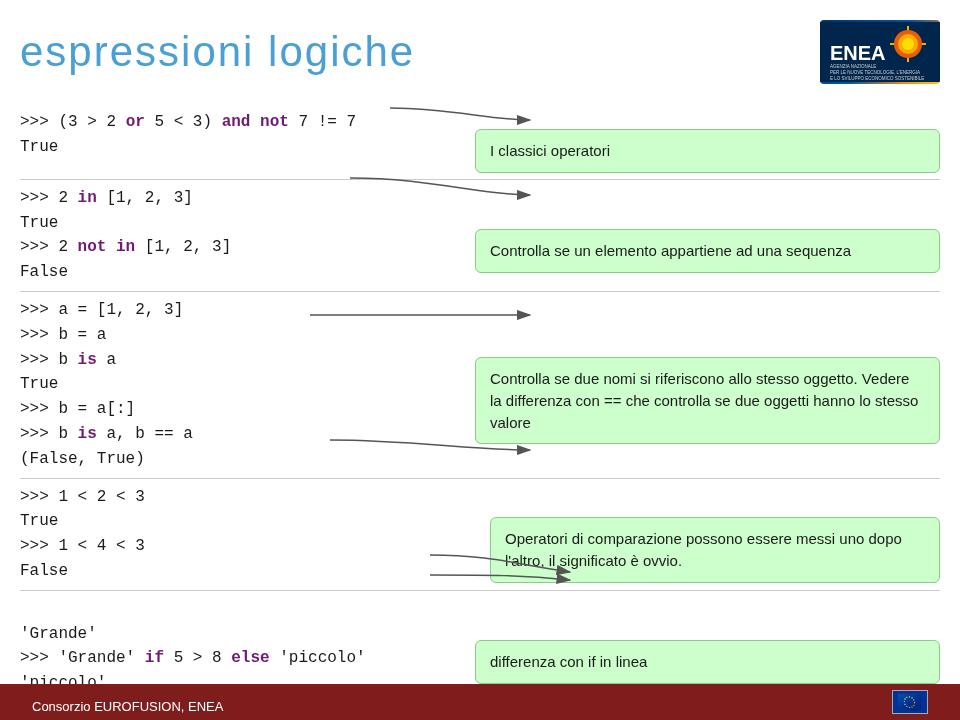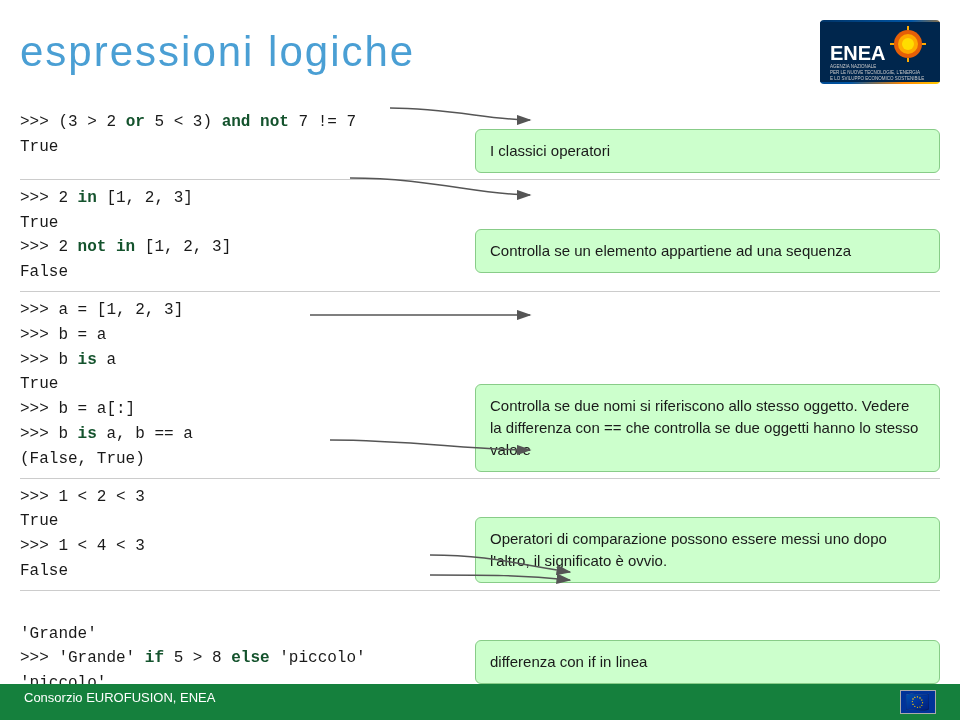--- a/index.html
+++ b/index.html
@@ -56,21 +56,21 @@
 
     
     .code {
       font-family: 'Courier New', Courier, monospace;
       font-size: 16px;
       line-height: 1.55;
       color: #1a1a1a;
     }
 
     .code .kw {
-      color: #14532d;
+      color: #701a75;
       font-weight: bold;
       font-family: Liberation Mono, monospace;
     }
 
     
     .annotation-box {
       background: #ccffcc;
       border: 1.5px solid #88cc88;
       border-radius: 6px;
       padding: 10px 14px;
@@ -78,26 +78,26 @@
       color: #1a1a1a;
       line-height: 1.45;
     }
 
     
     .footer {
       position: absolute;
       bottom: 0;
       left: 0;
       right: 0;
-      background: #15803d;
+      background: #7f1d1d;
       color: #fff;
       font-size: 13px;
-      padding: 6px 24px;
-      display: flex;
-      align-items: flex-start;
+      padding: 6px 32px;
+      display: flex;
+      align-items: flex-end;
       justify-content: space-between;
     }
 
     .footer-eu-flag {
       width: 36px;
       height: 24px;
       background: #003399;
       border: 1px solid #aaa;
       display: flex;
       align-items: center;
@@ -207,42 +207,42 @@
       </div>
       <div class="section-right">
         <div class="annotation-box">
           <span>Controlla se un elemento appartiene ad una sequenza</span>
         </div>
       </div>
     </div>
 
     <hr class="divider-line">
 
-    <div class="section-row" style="align-items:flex-end; margin-bottom:4px;">
+    <div class="section-row" style="align-items:center; margin-bottom:4px;">
       <div class="section-left">
         <div class="code">
           <span>&gt;&gt;&gt; a = [1, 2, 3]</span><br>
           <span>&gt;&gt;&gt; b = a</span><br>
           <span>&gt;&gt;&gt; b <span class="kw">is</span> a</span><br>
           <span>True</span><br>
           <span>&gt;&gt;&gt; b = a[:]</span><br>
           <span>&gt;&gt;&gt; b <span class="kw">is</span> a, b == a</span><br>
           <span>(False, True)</span>
         </div>
       </div>
       <div class="section-right">
         <div class="annotation-box">
           <span>Controlla se due nomi si riferiscono allo stesso oggetto. Vedere la differenza con == che controlla se due oggetti hanno lo stesso valore</span>
         </div>
       </div>
     </div>
 
     <hr class="divider-line">
 
-    <div class="section-row" style="align-items:center; margin-bottom:4px;">
+    <div class="section-row" style="align-items:center; margin-bottom:4px;gap:15px;">
       <div class="section-left">
         <div class="code">
           <span>&gt;&gt;&gt; 1 &lt; 2 &lt; 3</span><br>
           <span>True</span><br>
           <span>&gt;&gt;&gt; 1 &lt; 4 &lt; 3</span><br>
           <span>False</span>
         </div>
       </div>
       <div class="section-right">
         <div class="annotation-box">

